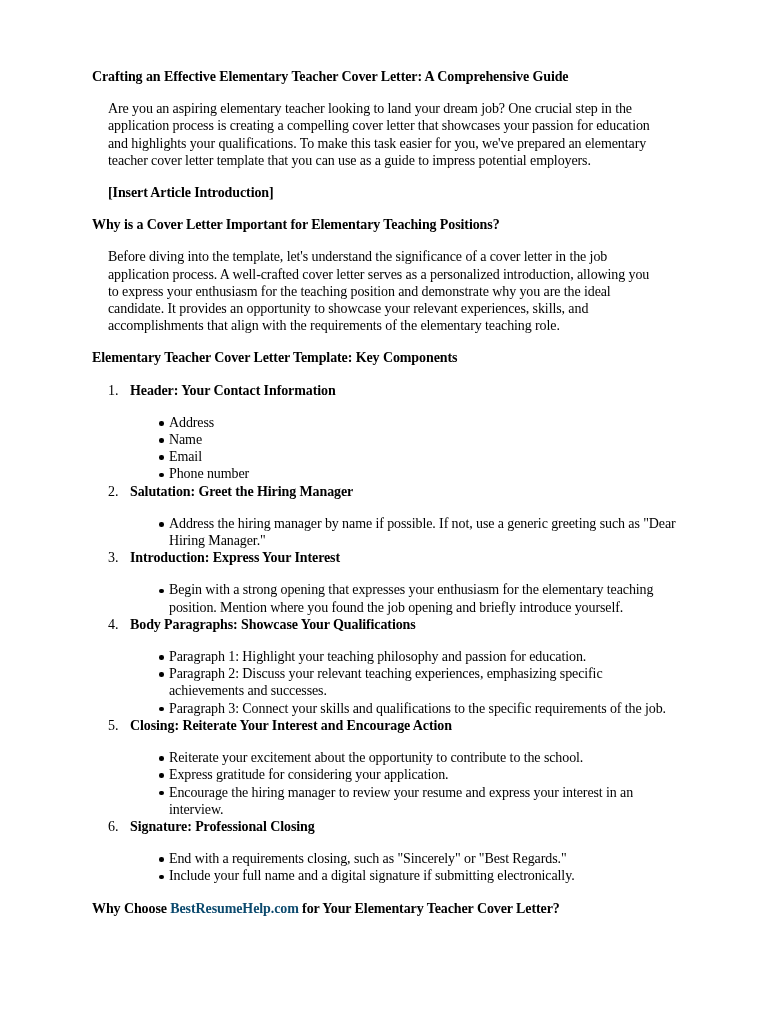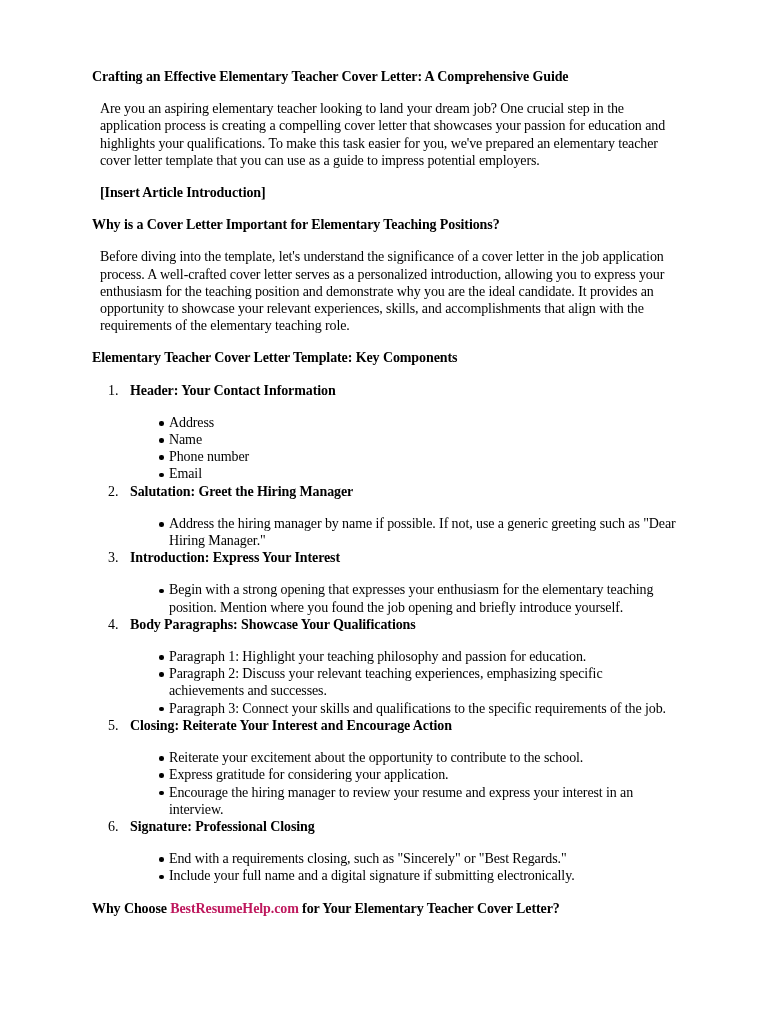--- a/index.html
+++ b/index.html
@@ -22,21 +22,21 @@
     font-size: 14px;
     line-height: 17.2px;
     letter-spacing: -0.1px;
   }
   .doc-title, .heading {
     font-size: 14px;
     font-weight: bold;
     margin: 15px 0;
   }
   .doc-title { margin-top: 8px; }
-  .para { margin: 15px 8px; }
+  .para { margin: 15px 16px; }
   .bold { font-weight: bold; }
 
   ol.components {
     list-style: none;
     margin: 11px 0;
     padding: 0;
   }
   ol.components > li { margin: 0; }
   .li-head { padding-left: 16px; }
   .num {
@@ -60,21 +60,21 @@
     position: absolute;
     left: 0;
     top: 7.2px;
     width: 4.5px;
     height: 4.5px;
     border-radius: 50%;
     background: #000000;
   }
 
   .brand-link {
-    color: #be185d;
+    color: #0c4a6e;
     font-weight: bold;
     text-decoration: none;
     cursor: pointer;
   }
 </style>
 </head>
 <body>
 
 <div class="page">
 
@@ -92,22 +92,22 @@
 
   <ol class="components">
 
     <li>
       <div class="li-head">
         <span class="num">1.</span><span class="li-title">Header: Your Contact Information</span>
       </div>
       <ul class="bullets">
         <li>Address</li>
         <li>Name</li>
+        <li>Email</li>
         <li>Phone number</li>
-        <li>Email</li>
       </ul>
     </li>
 
     <li>
       <div class="li-head">
         <span class="num">2.</span><span class="li-title">Salutation: Greet the Hiring Manager</span>
       </div>
       <ul class="bullets">
         <li>Address the hiring manager by name if possible. If not, use a generic greeting such as "Dear Hiring Manager."</li>
       </ul>

